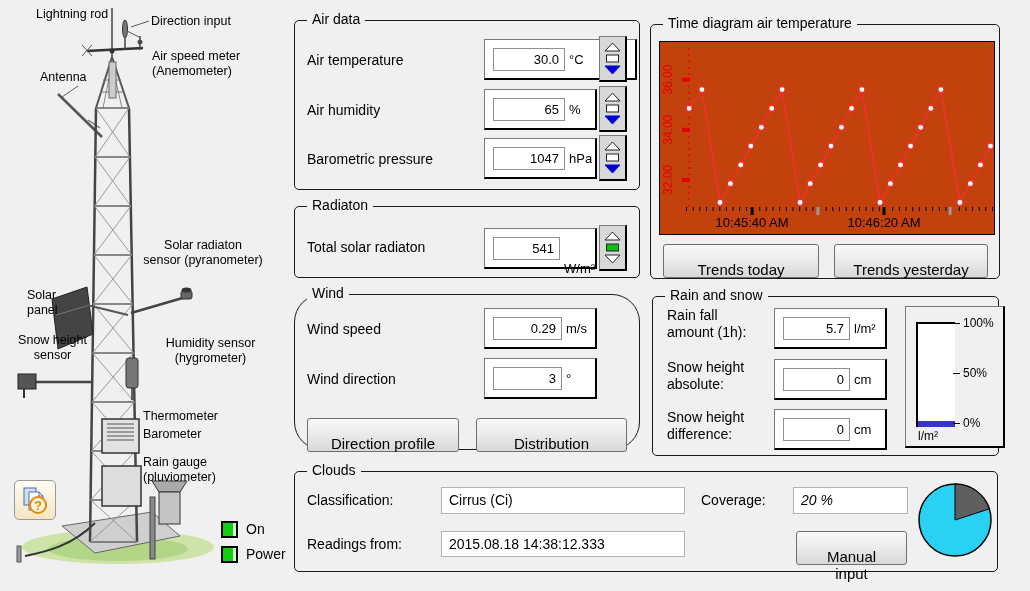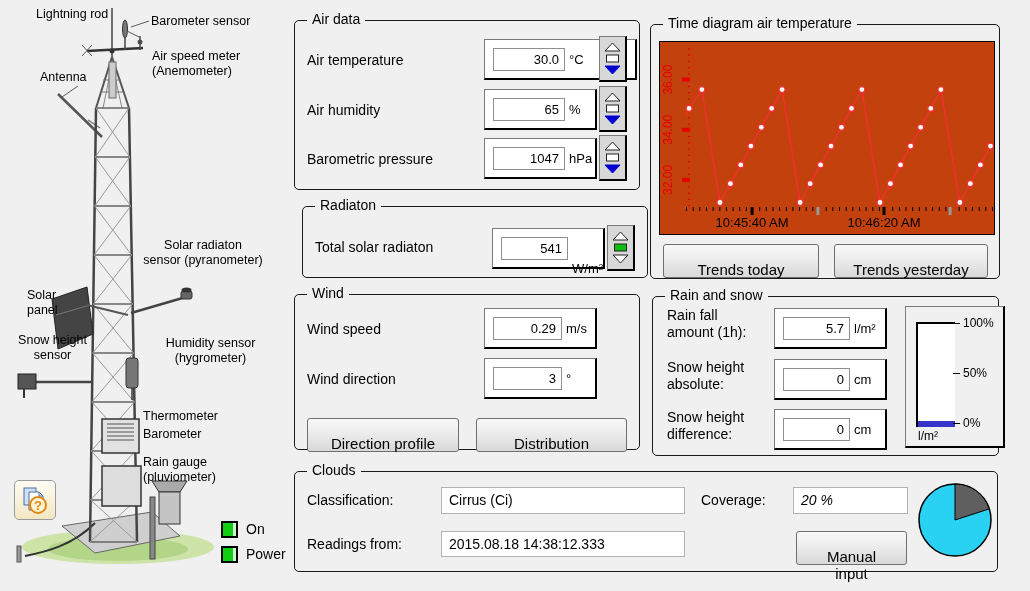--- a/index.html
+++ b/index.html
@@ -165,21 +165,21 @@
     </g>
 
     <rect x="102" y="466" width="39" height="40" fill="#ddd" stroke="#333" stroke-width="1.5"></rect>
 
     <polygon points="152,481 187,481 180,492 159,492" fill="#aaa" stroke="#333"></polygon>
     <rect x="159" y="492" width="21" height="32" fill="#c4c4c4" stroke="#333"></rect>
     <rect x="150" y="497" width="5" height="62" fill="#888" stroke="#444"></rect>
   </svg>
 
   <div class="tower-label" style="left:36px;top:7px;">Lightning rod</div>
-  <div class="tower-label" style="left:151px;top:14px;">Barometer sensor</div>
+  <div class="tower-label" style="left:151px;top:14px;">Direction input</div>
   <div class="tower-label" style="left:152px;top:49px;">Air speed meter
 (Anemometer)</div>
   <div class="tower-label" style="left:40px;top:70px;">Antenna</div>
   <div class="tower-label" style="left:122px;top:238px;width:162px;text-align:center;">Solar radiaton
 sensor (pyranometer)</div>
   <div class="tower-label" style="left:27px;top:288px;">Solar
 panel</div>
   <div class="tower-label" style="left:5px;top:333px;width:95px;text-align:center;">Snow height
 sensor</div>
   <div class="tower-label" style="left:148px;top:336px;width:125px;text-align:center;">Humidity sensor
@@ -240,37 +240,37 @@
     </div>
     <div class="spinner" style="left:304px;top:114px;">
       <svg width="17" height="34" viewBox="0 0 17 34">
         <polygon points="8.5,1 16,9 1,9" fill="#fff" stroke="#222"></polygon>
         <rect x="2.5" y="13" width="12" height="7" fill="#fff" stroke="#222"></rect>
         <polygon points="1,24 16,24 8.5,32" fill="#0000d2" stroke="#0000d2"></polygon>
       </svg>
     </div>
   </div>
 
-  <div class="groupbox" style="left:302px;top:206px;width:344px;height:70px;">
+  <div class="groupbox" style="left:294px;top:206px;width:344px;height:70px;">
     <div class="gb-title">Radiaton</div>
     <div class="rowlabel" style="left:12px;top:32px;">Total solar radiaton</div>
     <div class="lv-display" style="left:189px;top:21px;width:110px;height:38px;">
       <div class="lv-inner" style="width:60px;">541</div>
       <div class="lv-unit" style="left:79px;margin-top:20px;">W/m²</div>
     </div>
     <div class="spinner" style="left:304px;top:18px;">
       <svg width="17" height="34" viewBox="0 0 17 34">
         <polygon points="8.5,1 16,9 1,9" fill="#fff" stroke="#222"></polygon>
         <rect x="2.5" y="13" width="12" height="7" fill="#0fbf0f" stroke="#222"></rect>
         <polygon points="1,24 16,24 8.5,32" fill="#fff" stroke="#222"></polygon>
       </svg>
     </div>
   </div>
 
-  <div class="groupbox" style="left:294px;top:294px;width:344px;height:154px;">
+  <div class="groupbox" style="left:294px;top:294px;width:344px;height:154px;border-radius:28px;">
     <div class="gb-title">Wind</div>
     <div class="rowlabel" style="left:12px;top:26px;">Wind speed</div>
     <div class="lv-display" style="left:189px;top:13px;width:110px;height:38px;">
       <div class="lv-inner" style="width:62px;">0.29</div>
       <div class="lv-unit" style="left:81px;">m/s</div>
     </div>
     <div class="rowlabel" style="left:12px;top:76px;">Wind direction</div>
     <div class="lv-display" style="left:189px;top:63px;width:110px;height:38px;">
       <div class="lv-inner" style="width:62px;">3</div>
       <div class="lv-unit" style="left:81px;">°</div>

